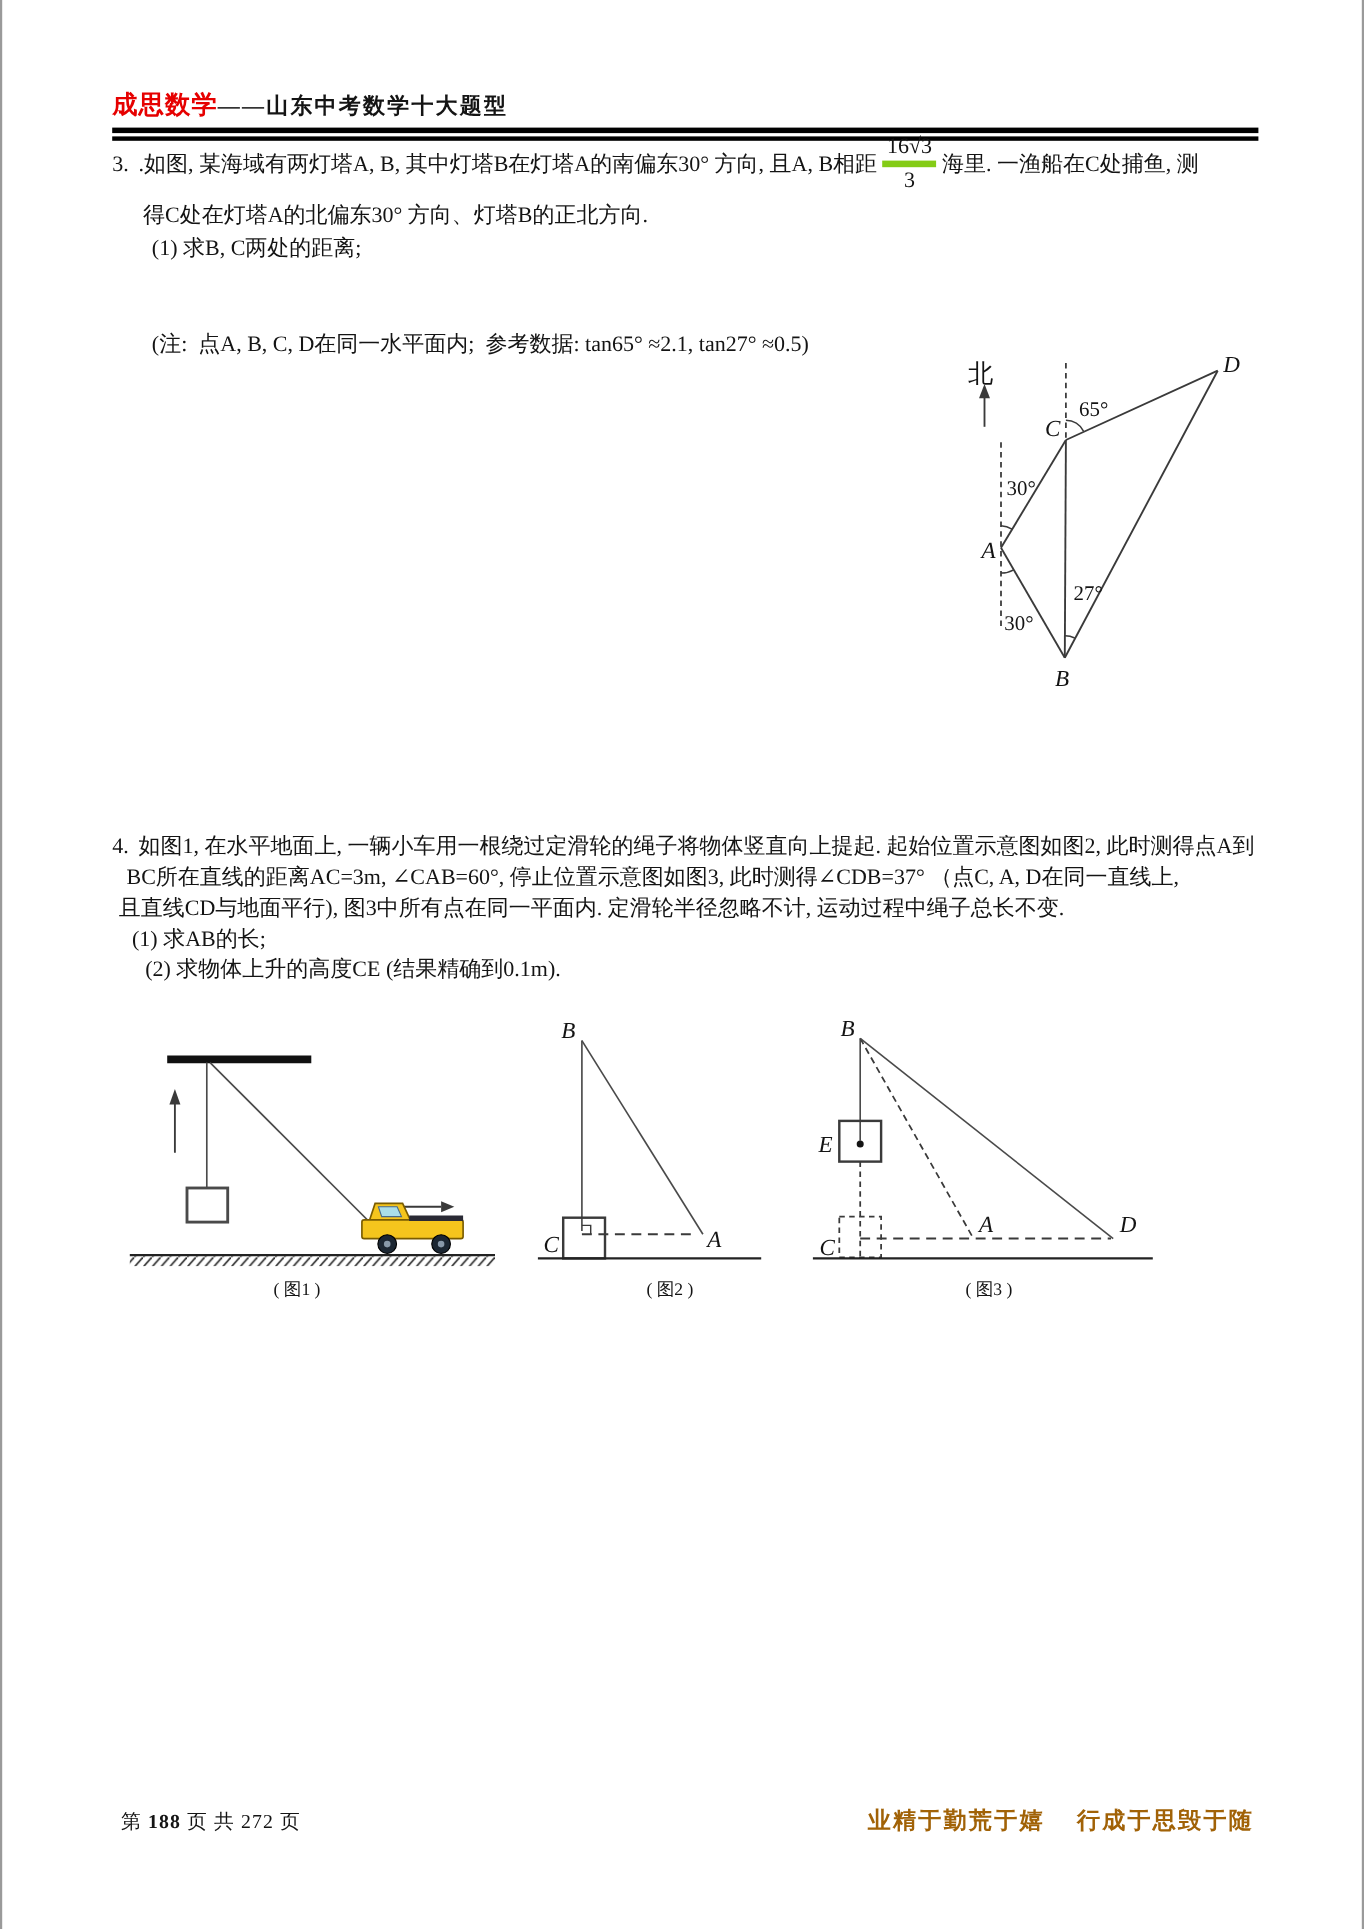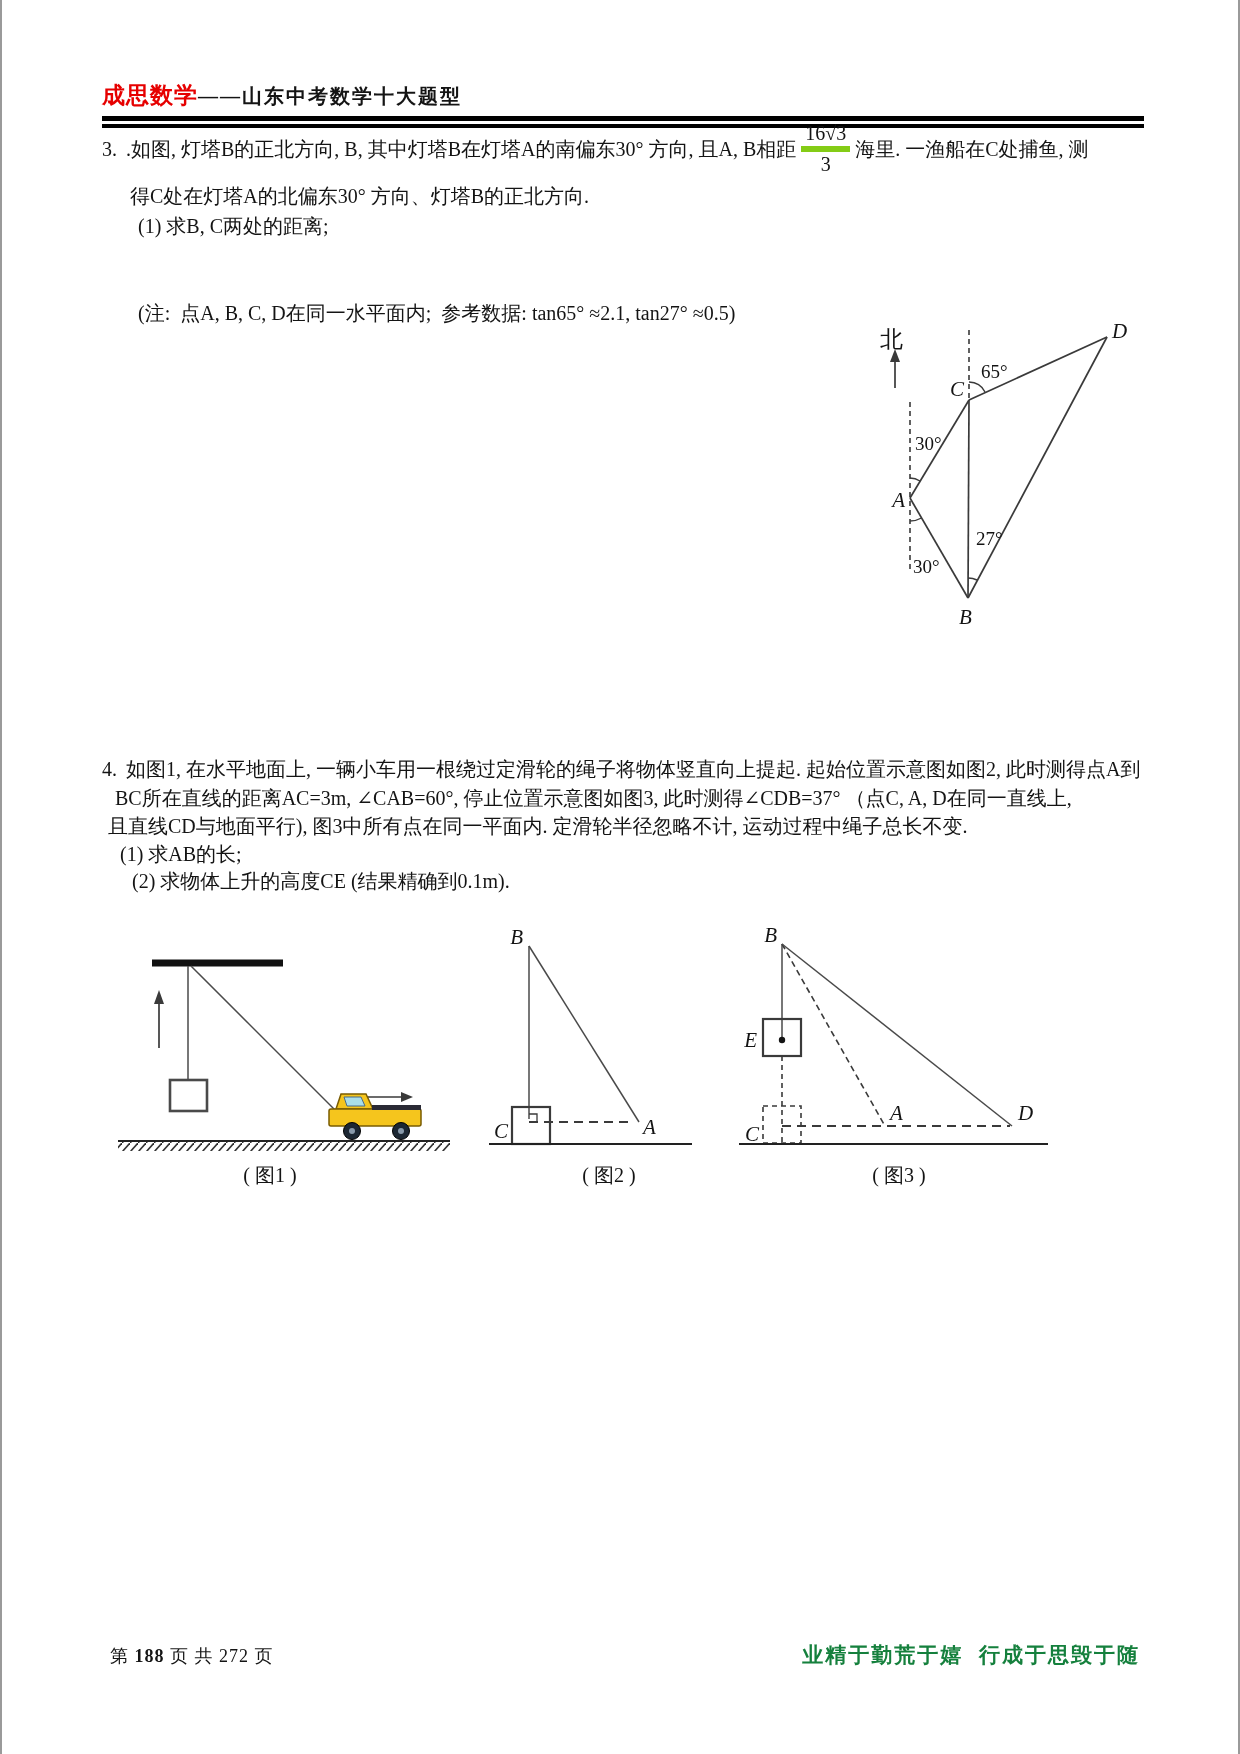--- a/index.html
+++ b/index.html
@@ -16,25 +16,25 @@
   .subtitle{font-weight:bold;font-size:20px;letter-spacing:2px;}
   .hrule{position:absolute;left:100px;top:116px;width:1042px;height:3px;
          border-top:5px solid #000;border-bottom:4px solid #000;}
   
   .l1flex{display:flex;align-items:center;}
   .frac{display:inline-flex;flex-direction:column;align-items:center;line-height:1.05;margin:0 5px;font-size:20px;}
   .frac .num{padding:0 4px 2px 4px;border-bottom:6px solid #84cc16;}
   .frac .den{padding-top:2px;}
   .numgap{margin-right:9px;}
   
-  .cap{font-size:20px;text-align:center;width:110px;}
+  .cap{font-size:16px;text-align:center;width:110px;}
   .foot-left{font-size:18px;letter-spacing:1px;}
   .foot-left b{font-weight:bold;}
-  .slogan{font-weight:bold;font-size:21px;color:#15803d;letter-spacing:2px;
-          font-family:Liberation Sans, sans-serif;}
+  .slogan{font-weight:bold;font-size:21px;color:#a16207;letter-spacing:2px;
+          font-family:Liberation Mono, monospace;}
   
   svg{overflow:visible;}
   .ln{stroke:#3a3a3a;stroke-width:1.7;fill:none;}
   .lnthin{stroke:#4a4a4a;stroke-width:1.5;fill:none;}
   .dash{stroke:#3a3a3a;stroke-width:1.6;fill:none;stroke-dasharray:5 4;}
   .dashlong{stroke:#3a3a3a;stroke-width:1.8;fill:none;stroke-dasharray:9 6;}
   .pt{font-family:"Liberation Serif","DejaVu Serif",serif;font-style:italic;font-size:21px;fill:#141414;}
   .ang{font-family:"Liberation Serif","DejaVu Serif",serif;font-size:19px;fill:#141414;}
   .cjk{font-size:23px;fill:#141414;}
   .arc{stroke:#3a3a3a;stroke-width:1.4;fill:none;}
@@ -44,21 +44,21 @@
 
 <div class="page">
 
   <div class="abs" style="left:100px;top:80px;">
     <span class="brand" style="color:#e60000;">成思数学</span><span class="subtitle">——山东中考数学十大题型</span>
   </div>
   <div class="hrule"></div>
 
   <div class="abs tline l1flex" style="left:100px;top:116px;height:66px;">
     <span class="numgap">3.</span>
-    <span>.如图, 灯塔B的正北方向, B, 其中灯塔B在灯塔A的南偏东30° 方向, 且A, B相距</span>
+    <span>.如图, 某海域有两灯塔A, B, 其中灯塔B在灯塔A的南偏东30° 方向, 且A, B相距</span>
     <span class="frac">
       <span class="num">16√3</span>
       <span class="den">3</span>
     </span>
     <span>海里. 一渔船在C处捕鱼, 测</span>
   </div>
   <div class="abs tline" style="left:128px;top:183px;">得C处在灯塔A的北偏东30° 方向、灯塔B的正北方向.</div>
   <div class="abs tline" style="left:136px;top:213px;">(1) 求B, C两处的距离;</div>
   <div class="abs tline pre" style="left:136px;top:300px;">(注:  点A, B, C, D在同一水平面内;  参考数据: tan65° ≈2.1, tan27° ≈0.5)</div>
 

